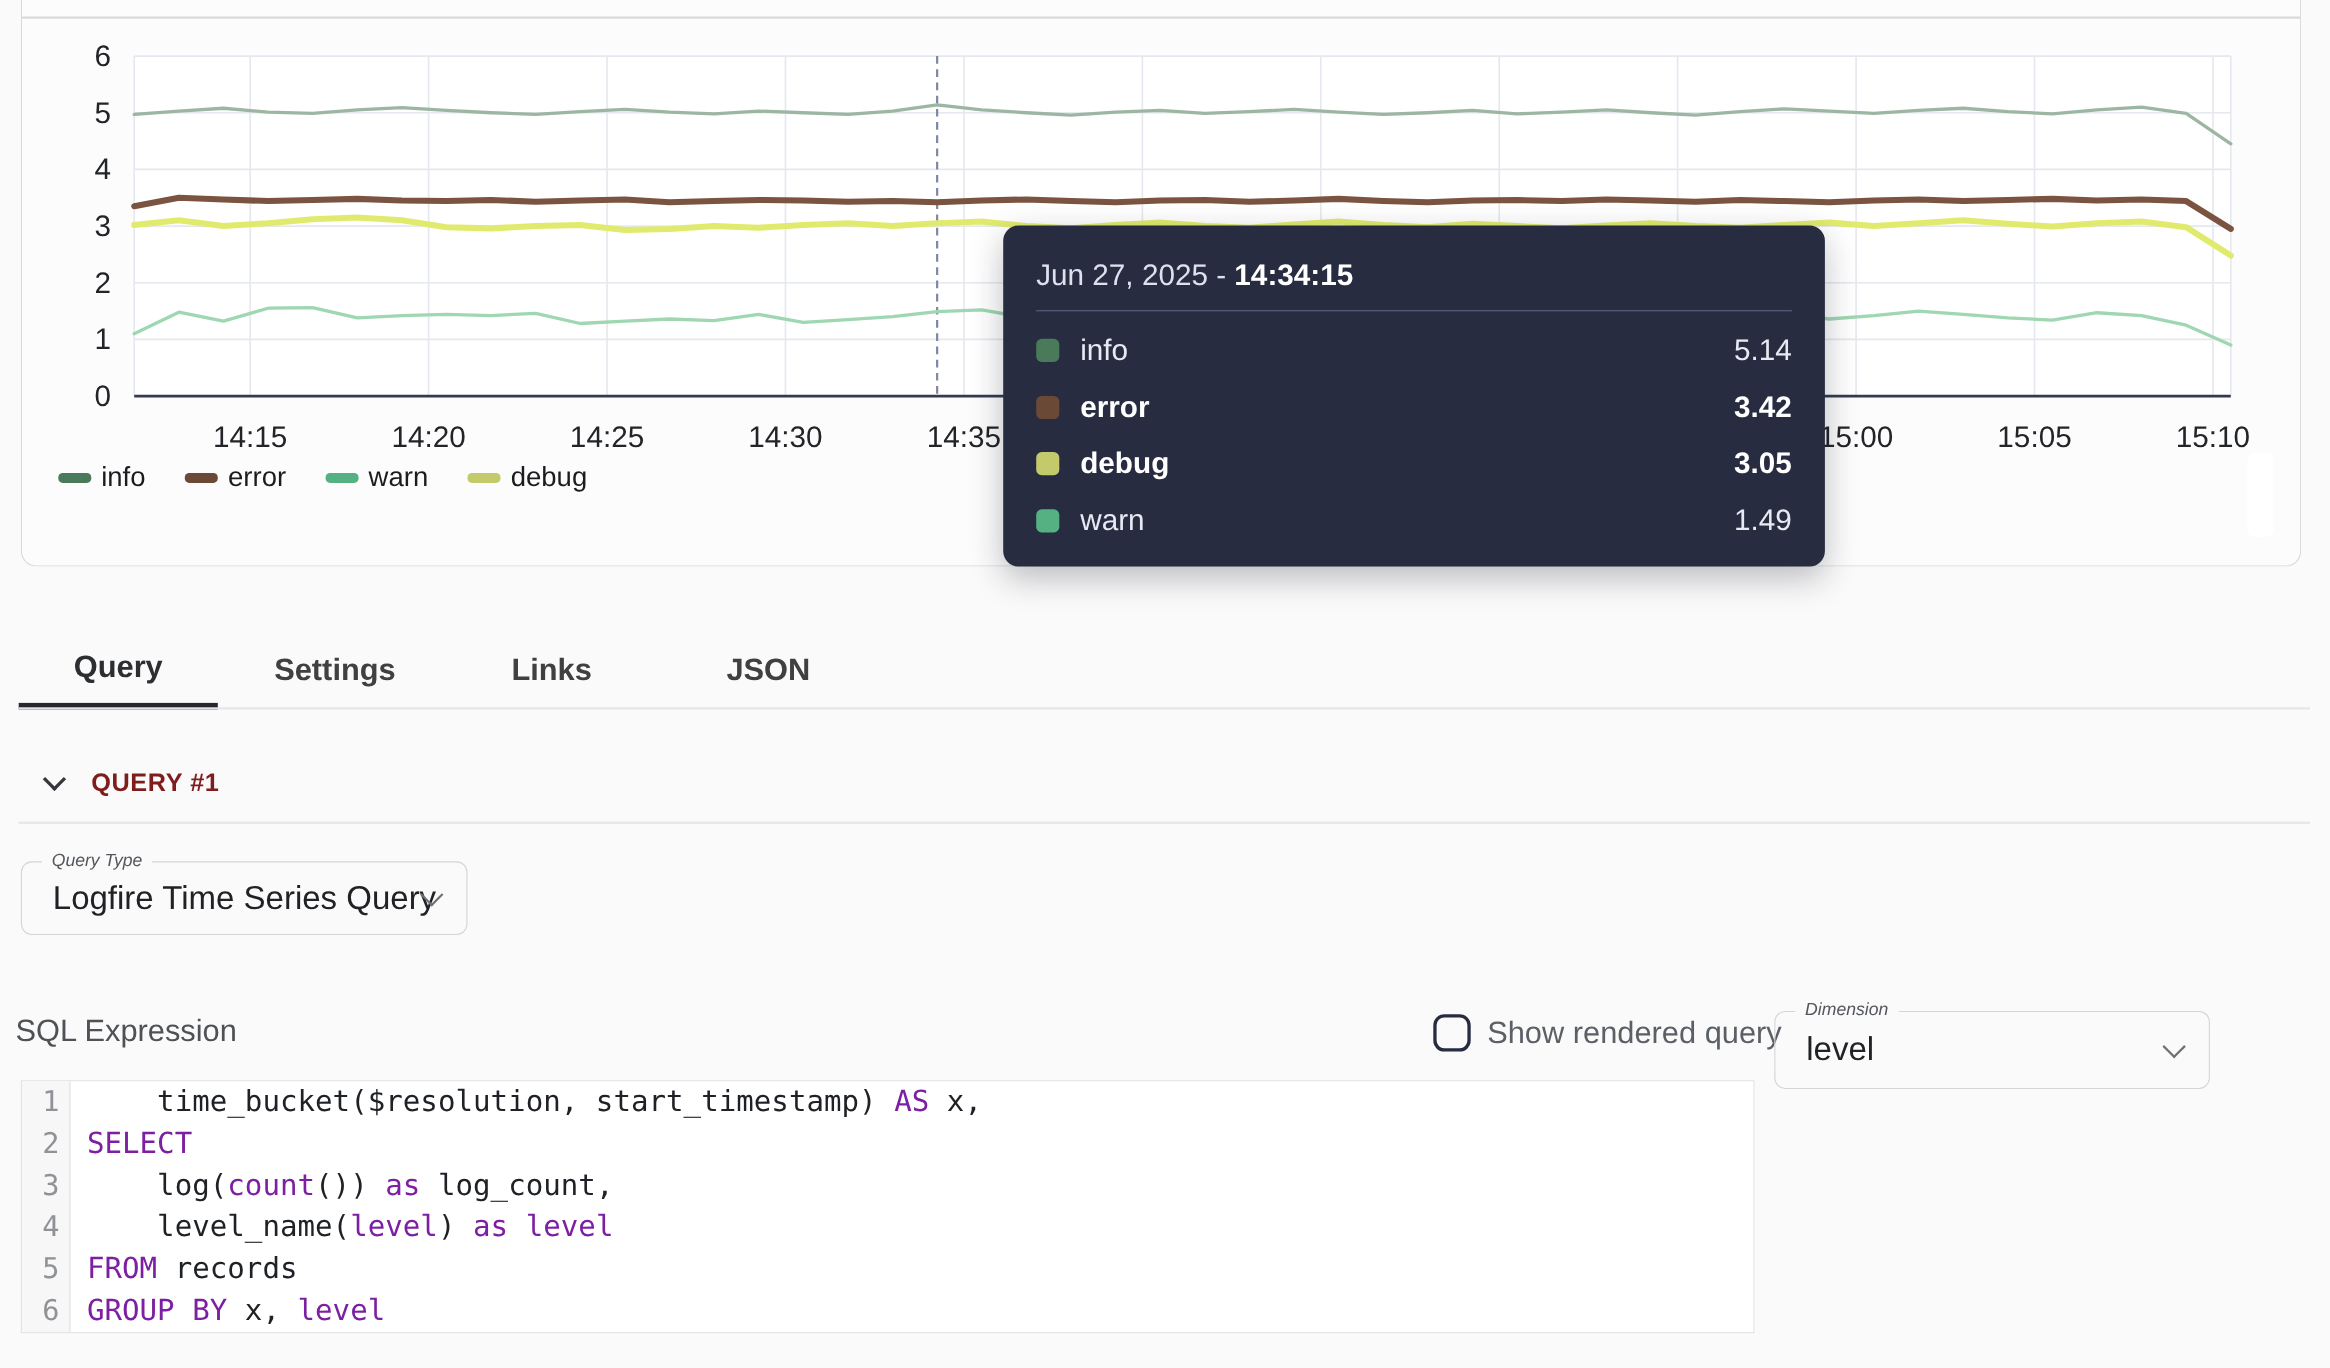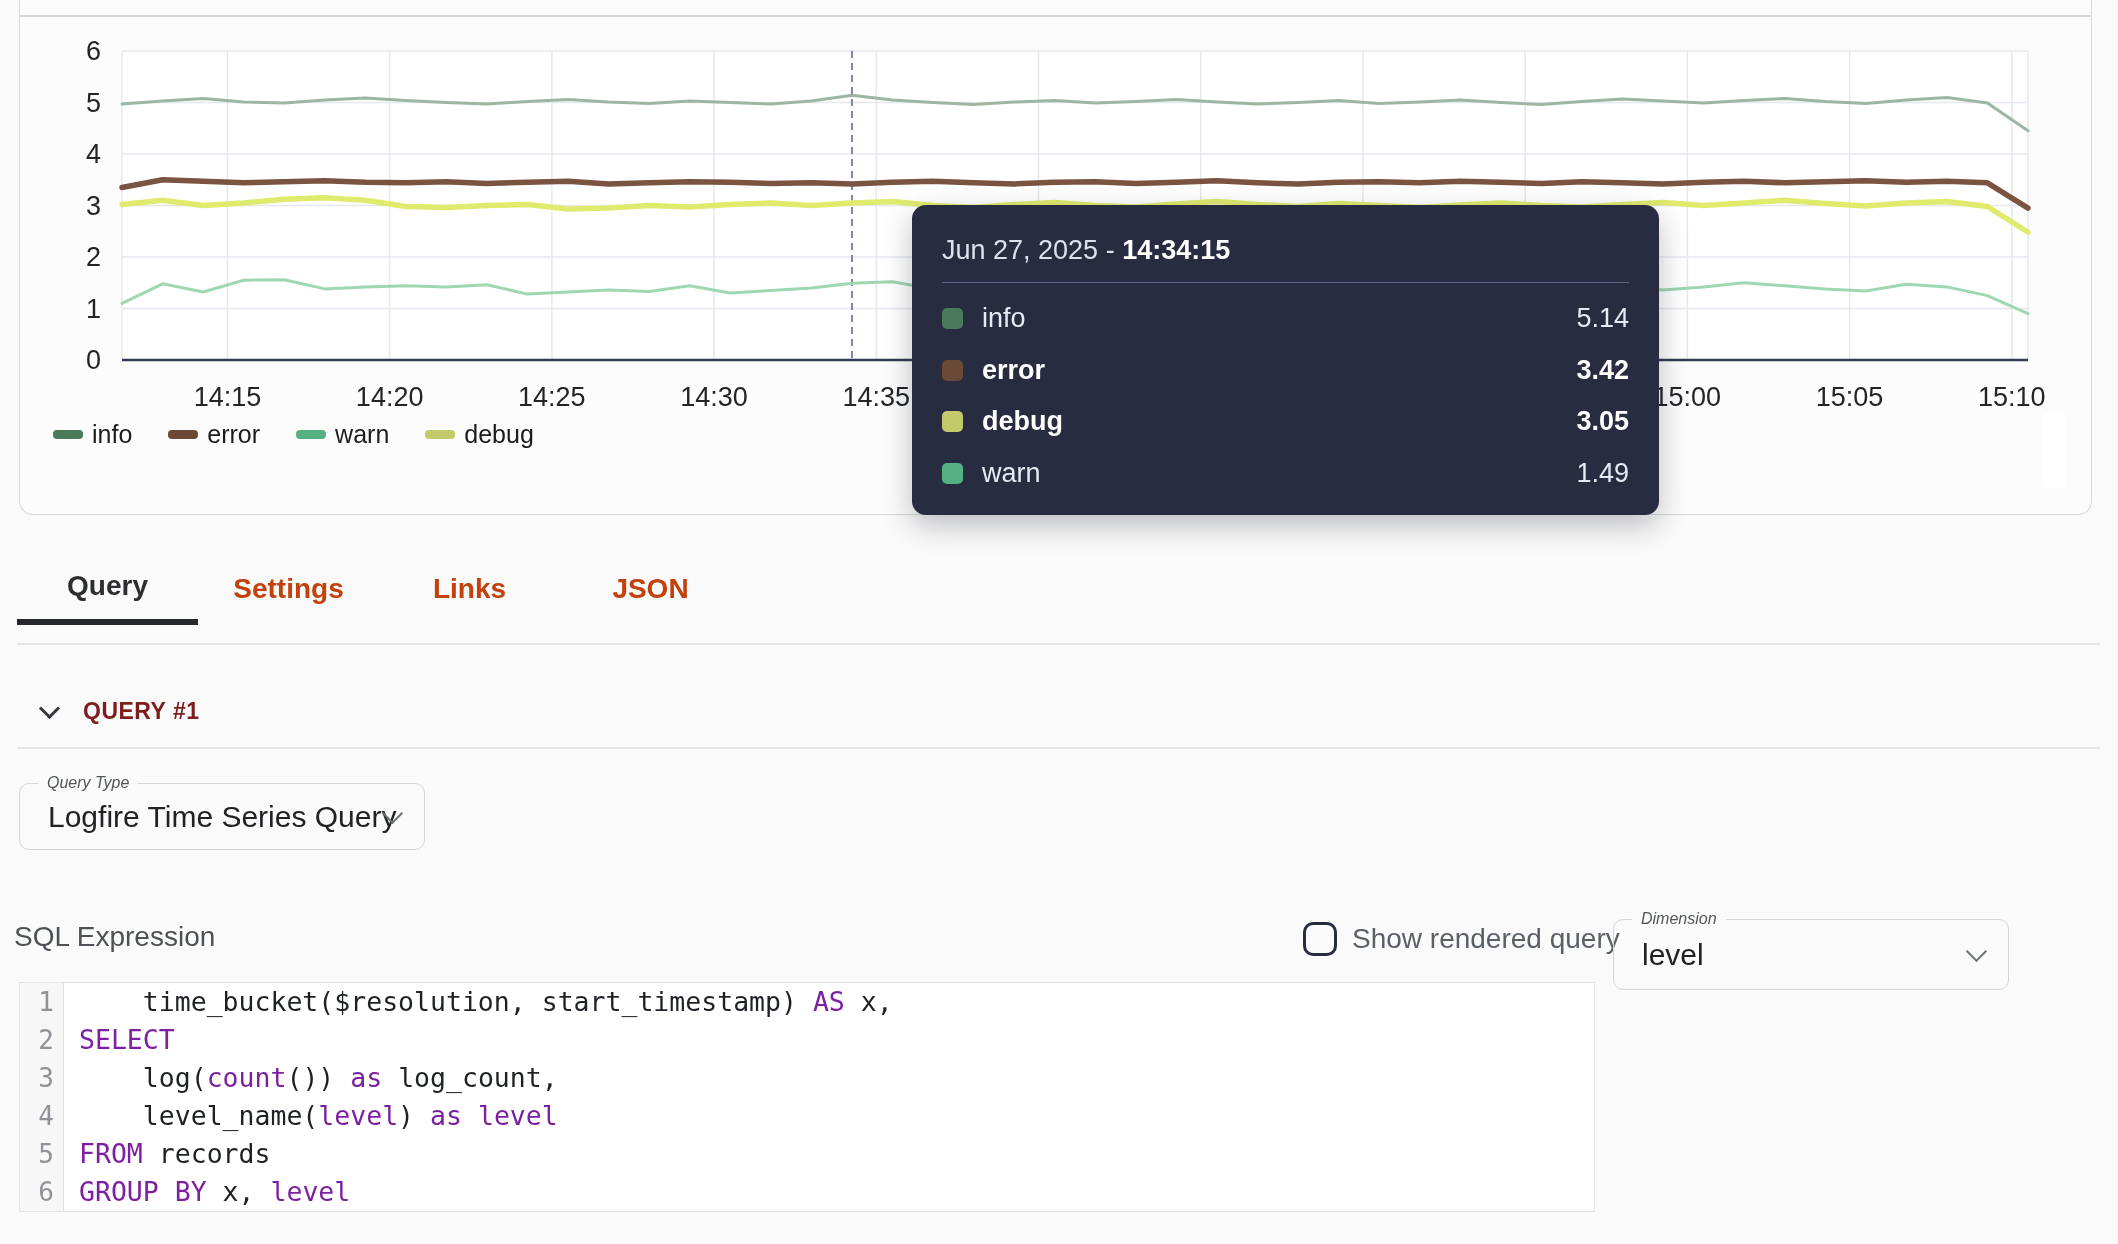--- a/index.html
+++ b/index.html
@@ -22,23 +22,23 @@
   .tooltip-header{margin-top:30px;font-size:27px;color:#dde1ee;}
   .tooltip-header b{color:#ffffff;font-weight:700;}
   .tooltip-divider{margin-top:16px;height:1px;background:#5d6485;}
   .tooltip-rows{margin-top:10px;}
   .tooltip-row{height:51.5px;display:flex;align-items:center;}
   .tt-swatch{width:21px;height:21px;border-radius:5px;margin-right:19px;flex:none;}
   .tt-label{font-size:27px;}
   .tt-value{margin-left:auto;font-size:27px;}
   .tooltip-row.bold .tt-label,.tooltip-row.bold .tt-value{font-weight:700;color:#ffffff;}
   
-  .tabs{position:absolute;left:17px;top:553px;display:flex;height:72px;}
+  .tabs{position:absolute;left:17px;top:573px;display:flex;height:72px;gap:16px;}
   .tab{width:181px;display:flex;align-items:center;justify-content:center;font-size:28px;font-weight:600;
-       color:#c2410c;cursor:pointer;box-sizing:border-box;}
+       color:#404040;cursor:pointer;box-sizing:border-box;}
   .tab.active{color:#2c2e31;font-weight:700;border-bottom:6px solid #26282b;}
   .tabs-divider{position:absolute;left:17px;top:643px;width:2083px;height:2px;background:#e5e5e7;}
   
   .query-head{position:absolute;left:42px;top:696px;height:30px;display:flex;align-items:center;gap:26px;cursor:pointer;}
   .chev{display:inline-block;border-right:3px solid #34373c;border-bottom:3px solid #34373c;transform:rotate(45deg);}
   .chev.sect{width:12px;height:12px;margin-top:-6px;}
   .query-title{font-size:23px;font-weight:700;letter-spacing:.5px;color:#7f1d1d;}
   .divider2{position:absolute;left:17px;top:747px;width:2083px;height:1.5px;background:#e6e6e8;}
   
   .fieldset{position:absolute;border:1.5px solid #d5d5d7;border-radius:10px;background:transparent;cursor:pointer;box-sizing:border-box;}

